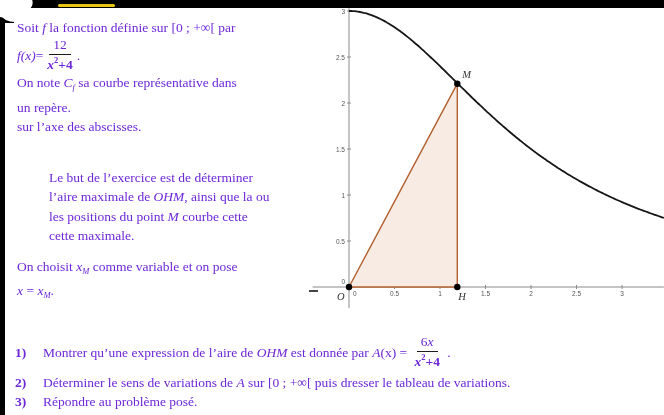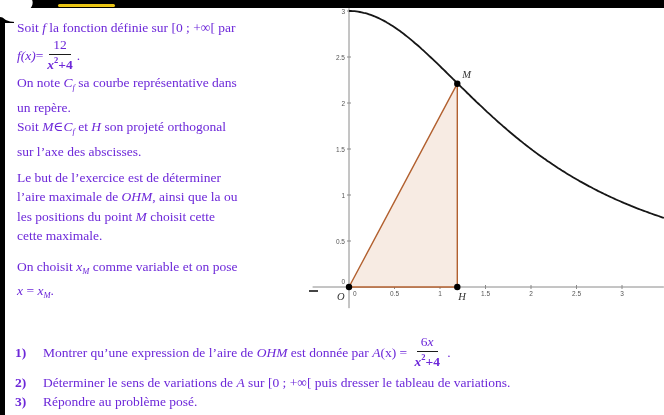--- a/index.html
+++ b/index.html
@@ -9,21 +9,21 @@
   .top-bar{position:absolute;left:0;top:0;width:664px;height:8px;background:#000;}
   .left-bar{position:absolute;left:0;top:0;width:5px;height:415px;background:#000;}
   .corner-block{position:absolute;left:0;top:0;width:14px;height:23px;background:#000;}
   .blob{position:absolute;left:-7px;top:-5px;width:40px;height:22px;background:#fff;border-radius:55% 45% 60% 40%;transform:rotate(-8deg);}
   .blob2{position:absolute;left:2px;top:8px;width:26px;height:14px;background:#fff;border-radius:50%;}
   .yellow-mark{position:absolute;left:58px;top:4px;width:57px;height:2.6px;background:#e9c413;border-radius:2px;}
   .stray-dash{position:absolute;left:309px;top:290px;width:9px;height:1.6px;background:#454545;}
   
   .text-col{position:absolute;left:17px;top:0;width:302px;font-size:13.5px;}
   .para{position:absolute;left:0;width:302px;line-height:19.4px;}
-  .intro{top:18px;} .goal{top:168px;} .choice{top:257px;}
+  .intro{top:18px;} .goal{top:168px;margin-left:32px;} .choice{top:257px;}
   .it{font-style:italic;}
   .sub{font-size:8.5px;font-style:italic;vertical-align:-3px;}
   sup{font-size:8.5px;}
   .mathrow{display:flex;align-items:center;height:36px;}
   .frac{display:inline-flex;flex-direction:column;align-items:center;margin:12px 4px;line-height:1.1;}
   .frac .num{padding:0 4px 1px;border-bottom:1.2px solid #1b1b1b;}
   .frac .den{padding-top:1px;font-weight:bold;}
   
   .questions{position:absolute;left:0;top:334px;width:664px;font-size:13.5px;}
   .q{display:flex;align-items:center;}
@@ -57,28 +57,27 @@
         <span class="it">f(x)</span>
           <span> = </span>
         <span class="frac">
           <span class="num">12</span>
           <span class="den"><span class="it">x</span><sup>2</sup><span>+4</span></span>
         </span>
         <span>.</span>
       </div>
       <div><span>On note </span><span class="it">C</span><span class="sub">f</span><span> sa courbe représentative dans</span></div>
       <div>un repère.</div>
-      <div><span>Soit </span><span class="it">M</span><span>∈</span><span class="it">C</span><span class="sub">f</span><span> et </span><span class="it">H</span><span> son projeté orthogonal</span></div>
       <div>sur l’axe des abscisses.</div>
     </div>
 
     <div class="para goal">
       <div>Le but de l’exercice est de déterminer</div>
       <div><span>l’aire maximale de </span><span class="it">OHM</span><span>, ainsi que la ou</span></div>
-      <div><span>les positions du point </span><span class="it">M</span><span> choisit cette</span></div>
+      <div><span>les positions du point </span><span class="it">M</span><span> courbe cette</span></div>
       <div>cette maximale.</div>
     </div>
 
     <div class="para choice">
       <div><span>On choisit </span><span class="it">x</span><span class="sub">M</span><span> comme variable et on pose</span></div>
       <div><span class="it">x</span><span> = </span><span class="it">x</span><span class="sub">M</span><span>.</span></div>
     </div>
 
   </div>
 

